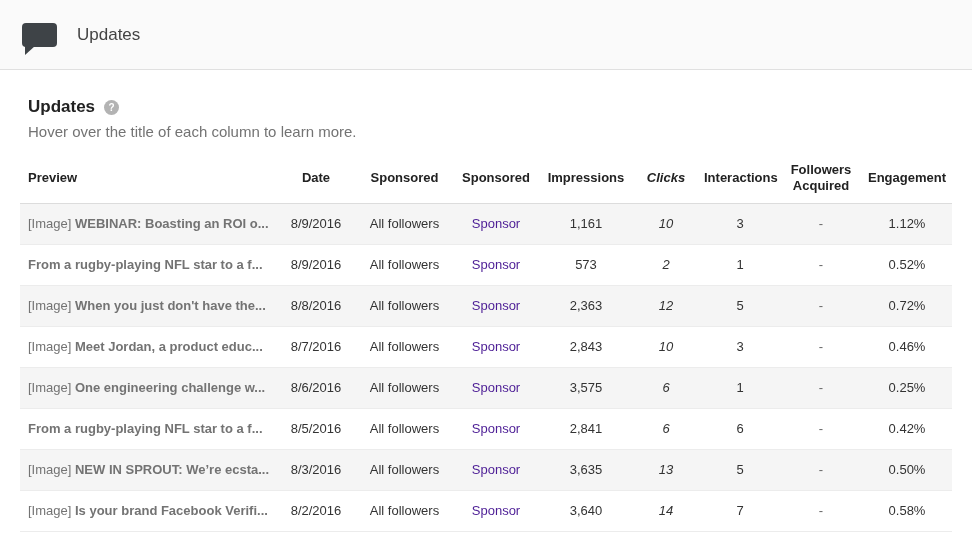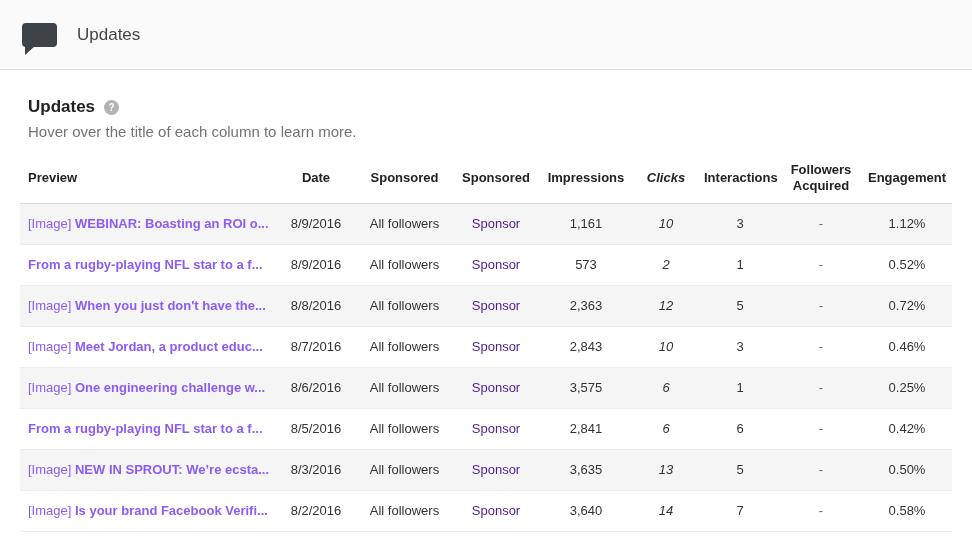--- a/index.html
+++ b/index.html
@@ -100,21 +100,21 @@
   .col-preview            { width: 255px; }
   .col-date               { width: 82px;  }
   .col-audience           { width: 95px;  }
   .col-sponsored          { width: 88px;  }
   .col-impressions        { width: 92px;  }
   .col-clicks             { width: 68px; font-style: italic;  }
   .col-interactions       { width: 80px;  }
   .col-followers_acquired { width: 82px;  }
   .col-engagement         { width: 90px;  }
   td.col-preview a {
-    color: #8b5cf6;
+    color: #737373;
     text-decoration: none;
     white-space: nowrap;
     display: block;
     overflow: hidden;
   }
   td.col-preview .prefix { font-weight: 400; }
   td.col-preview .ptitle { font-weight: 700; }
   td.col-sponsored a {
     color: #4c1d95;
     text-decoration: none;

